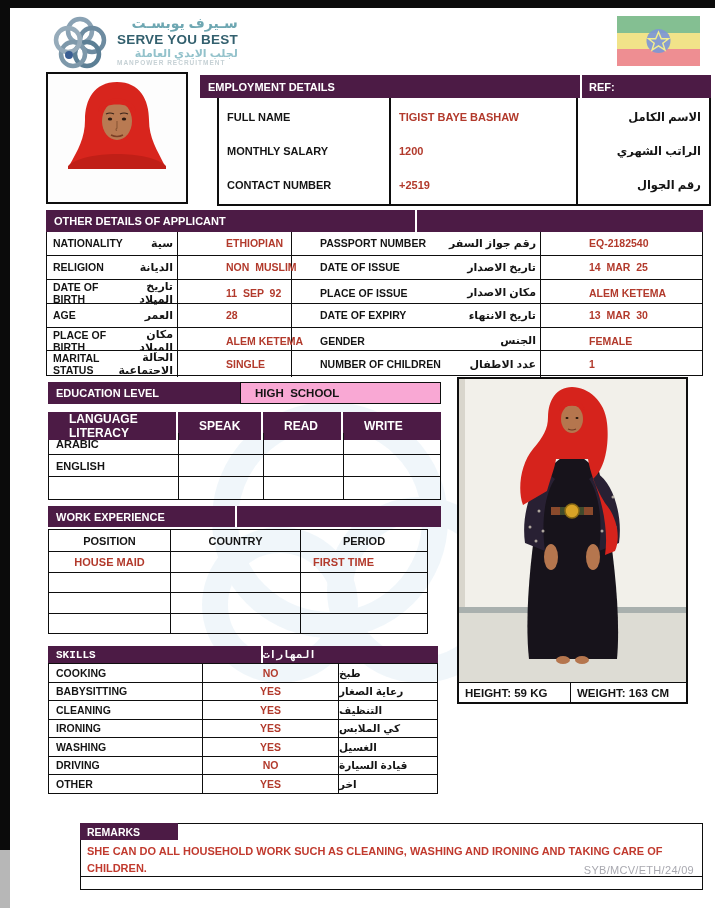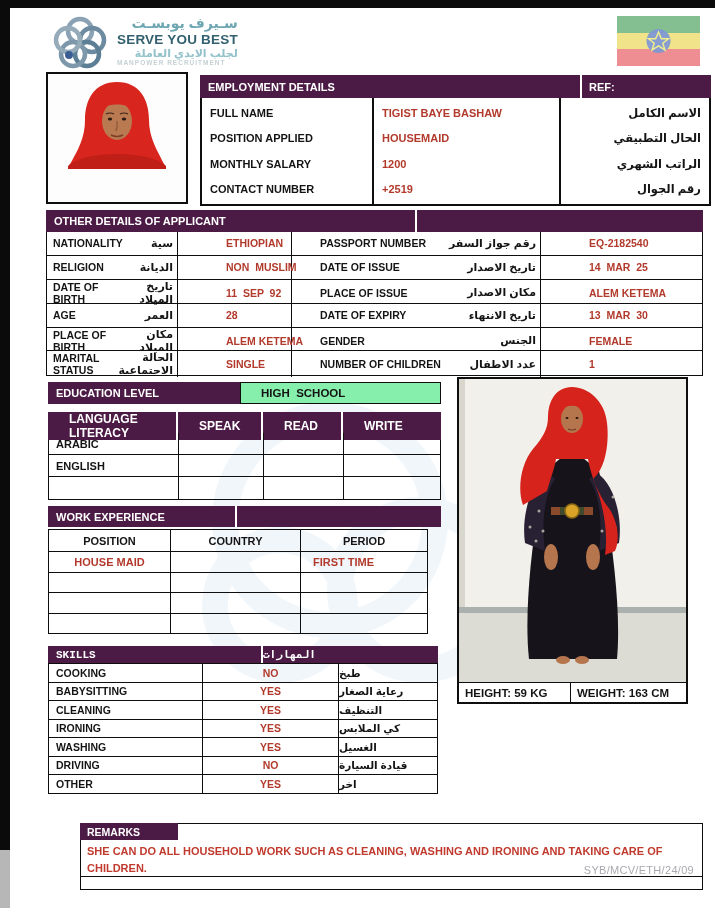--- a/index.html
+++ b/index.html
@@ -32,21 +32,21 @@
   .headshot{position:absolute;left:46px;top:72px;width:142px;height:132px;border:2px solid var(--border);background:#fff;}
 
   
   .pbar{background:var(--purple);color:#fff;font-weight:bold;font-size:11px;display:flex;align-items:center;}
 
   
   .emp{position:absolute;left:200px;top:75px;width:511px;}
   .emp-head{height:23px;}
   .emp-head-title{flex:1;padding-left:8px;}
   .emp-head-ref{width:131px;height:100%;border-left:2px solid #fff;display:flex;align-items:center;padding-left:7px;}
-  .emp-body{border:2px solid var(--border);border-top:none;height:108px;display:flex;flex-direction:column;justify-content:space-around;position:relative;padding:2px 0;}
+  .emp-body{border:2px solid var(--border);border-top:none;height:108px;display:flex;flex-direction:column;justify-content:space-around;position:relative;padding:2px 0;margin-left:17px;}
   .emp-col-line1{position:absolute;left:170px;top:0;bottom:0;width:1.5px;background:var(--border);}
   .emp-col-line2{position:absolute;left:357px;top:0;bottom:0;width:1.5px;background:var(--border);}
   .emp-row{display:grid;grid-template-columns:170px 187px 1fr;align-items:center;height:20px;}
   .emp-label{padding-left:8px;font-size:11px;font-weight:600;color:var(--ink);}
   .emp-value{padding-left:10px;font-size:11px;font-weight:bold;color:var(--red);white-space:pre;}
   .emp-ar{padding-right:8px;text-align:right;font-size:11.5px;font-weight:bold;color:var(--ink);}
 
   
   .other{position:absolute;left:46px;top:210px;width:657px;}
   .other-head{height:22px;}
@@ -58,21 +58,21 @@
   .ocell{display:flex;align-items:center;font-size:10.5px;}
   .ocell.lab{justify-content:space-between;padding:0 4px 0 6px;border-right:1.5px solid var(--border);}
   .ocell.lab .en{font-weight:600;color:var(--ink);}
   .ocell.lab .ar{font-weight:bold;font-size:11px;color:var(--ink);}
   .ocell.val{padding-left:6px;font-weight:bold;color:var(--red);white-space:pre;margin-left:20px;}
   .ocell.val.mid{border-right:1.5px solid var(--border);}
 
   
   .edu{position:absolute;left:48px;top:382px;width:393px;height:22px;display:flex;}
   .edu-label{width:192px;height:100%;padding-left:8px;}
-  .edu-value{flex:1;border:1.5px solid var(--border);display:flex;align-items:center;padding-left:20px;font-size:11.5px;font-weight:600;color:var(--ink);white-space:pre;background:#86efac;}
+  .edu-value{flex:1;border:1.5px solid var(--border);display:flex;align-items:center;padding-left:14px;font-size:11.5px;font-weight:600;color:var(--ink);white-space:pre;background:#f9a8d4;}
 
   
   .lang{position:absolute;left:48px;top:412px;width:393px;}
   .lang-head{display:grid;grid-template-columns:130px 85px 80px 1fr;height:21px;}
   .lang-head .hcell{background:var(--purple);color:#fff;font-weight:bold;font-size:12px;display:flex;align-items:center;padding-left:21px;border-right:2px solid #fff;}
   .lang-head .hcell:last-child{border-right:none;}
   .lang-body{border:1.5px solid var(--border);border-top:none;}
   .lang-row{display:grid;grid-template-columns:130px 85px 80px 1fr;height:22px;border-bottom:1.5px solid var(--border);}
   .lang-row:last-child{border-bottom:none;}
   .lang-row .cell{border-right:1.5px solid var(--border);display:flex;align-items:center;padding-left:7px;font-size:11px;font-weight:600;color:var(--ink);}
@@ -186,25 +186,20 @@
     </div>
     <div class="emp-body">
       <div class="emp-col-line1"></div>
       <div class="emp-col-line2"></div>
       <div class="emp-row">
         <span class="emp-label">FULL NAME</span>
         <span class="emp-value">TIGIST BAYE BASHAW</span>
         <span class="emp-ar" dir="rtl">الاسم الكامل</span>
       </div>
       <div class="emp-row">
-        <span class="emp-label">POSITION APPLIED</span>
-        <span class="emp-value">HOUSEMAID</span>
-        <span class="emp-ar" dir="rtl">الحال التطبيقي</span>
-      </div>
-      <div class="emp-row">
         <span class="emp-label">MONTHLY SALARY</span>
         <span class="emp-value">1200</span>
         <span class="emp-ar" dir="rtl">الراتب الشهري</span>
       </div>
       <div class="emp-row">
         <span class="emp-label">CONTACT NUMBER</span>
         <span class="emp-value">+2519</span>
         <span class="emp-ar" dir="rtl">رقم الجوال</span>
       </div>
     </div>

